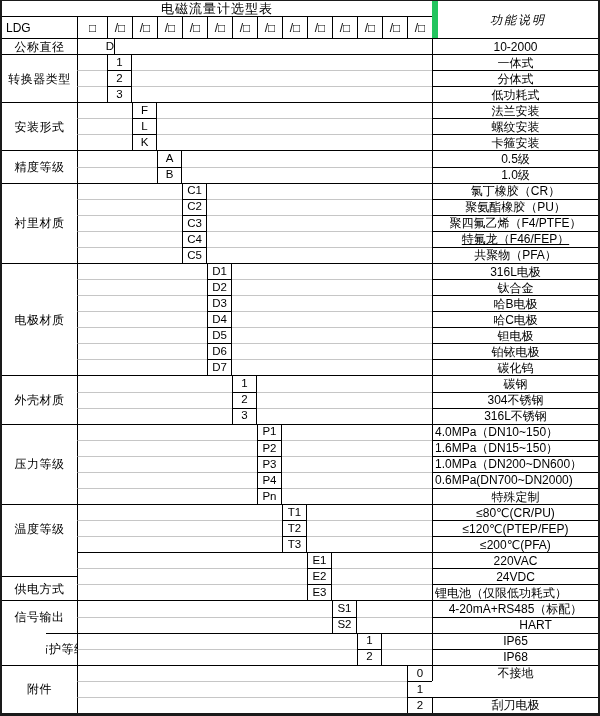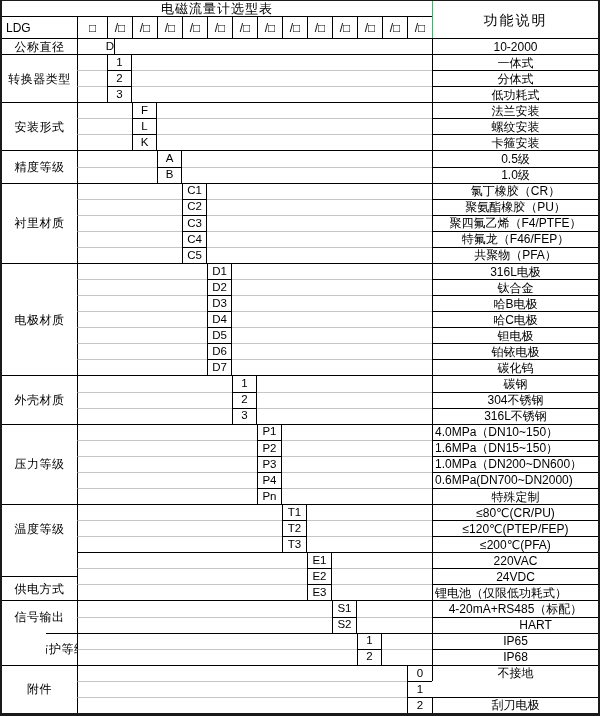--- a/index.html
+++ b/index.html
@@ -15,21 +15,21 @@
     background:#fff;color:#000;
     font-family:"Liberation Sans","DejaVu Sans",sans-serif;
     font-size:12px;line-height:1;
   }
   .cell{
     box-sizing:border-box;
     display:flex;align-items:center;justify-content:center;
     overflow:hidden;white-space:nowrap;
   }
   .title{font-size:13px;border-bottom:1px solid #000;letter-spacing:1px;}
-  .fn-header{font-size:14px;border-left:1px solid #22c55e;letter-spacing:2px;}
+  .fn-header{font-size:12px;border-left:6px solid #22c55e;letter-spacing:2px;font-style:italic;}
   .ldg{justify-content:flex-start;padding-left:4px;font-size:12px;}
   .box-cell{border-left:1px solid #000;font-size:12px;padding-top:1px;}
   .cat-label{font-size:12px;letter-spacing:0.5px;}
   .code-cell{
     border-left:1px solid #000;
     border-right:1px solid #000;
     border-top:1px solid #000;
     font-size:11.5px;
   }
   .code-cell.no-br{border-right:none;}
@@ -109,21 +109,21 @@
     <div class="cell code-cell" style="grid-area: 13 / 6 / span 1 / span 1;">C2</div>
     <div class="cell bt-g" style="grid-area: 13 / 7 / span 1 / span 9;"></div>
     <div class="cell fn-cell bt-k" style="grid-area: 13 / 16 / span 1 / span 1;">聚氨酯橡胶（PU）</div>
     <div class="cell bl-k bt-g" style="grid-area: 14 / 2 / span 1 / span 4;"></div>
     <div class="cell code-cell" style="grid-area: 14 / 6 / span 1 / span 1;">C3</div>
     <div class="cell bt-g" style="grid-area: 14 / 7 / span 1 / span 9;"></div>
     <div class="cell fn-cell bt-k" style="grid-area: 14 / 16 / span 1 / span 1;">聚四氟乙烯（F4/PTFE）</div>
     <div class="cell bl-k bt-g" style="grid-area: 15 / 2 / span 1 / span 4;"></div>
     <div class="cell code-cell" style="grid-area: 15 / 6 / span 1 / span 1;">C4</div>
     <div class="cell bt-g" style="grid-area: 15 / 7 / span 1 / span 9;"></div>
-    <div class="cell fn-cell bt-k" style="grid-area: 15 / 16 / span 1 / span 1;">特氟龙（F46/FEP）</div>
+    <div class="cell fn-cell bt-k" style="grid-area: 15 / 16 / span 1 / span 1; text-decoration: underline;">特氟龙（F46/FEP）</div>
     <div class="cell bl-k bt-g" style="grid-area: 16 / 2 / span 1 / span 4;"></div>
     <div class="cell code-cell" style="grid-area: 16 / 6 / span 1 / span 1;">C5</div>
     <div class="cell bt-g" style="grid-area: 16 / 7 / span 1 / span 9;"></div>
     <div class="cell fn-cell bt-k" style="grid-area: 16 / 16 / span 1 / span 1;">共聚物（PFA）</div>
     <div class="cell cat-label bt-k" style="grid-area: 17 / 1 / span 7 / span 1;">电极材质</div>
     <div class="cell bl-k bt-k" style="grid-area: 17 / 2 / span 1 / span 5;"></div>
     <div class="cell code-cell" style="grid-area: 17 / 7 / span 1 / span 1;">D1</div>
     <div class="cell bt-k" style="grid-area: 17 / 8 / span 1 / span 8;"></div>
     <div class="cell fn-cell bt-k" style="grid-area: 17 / 16 / span 1 / span 1;">316L电极</div>
     <div class="cell bl-k bt-g" style="grid-area: 18 / 2 / span 1 / span 5;"></div>

